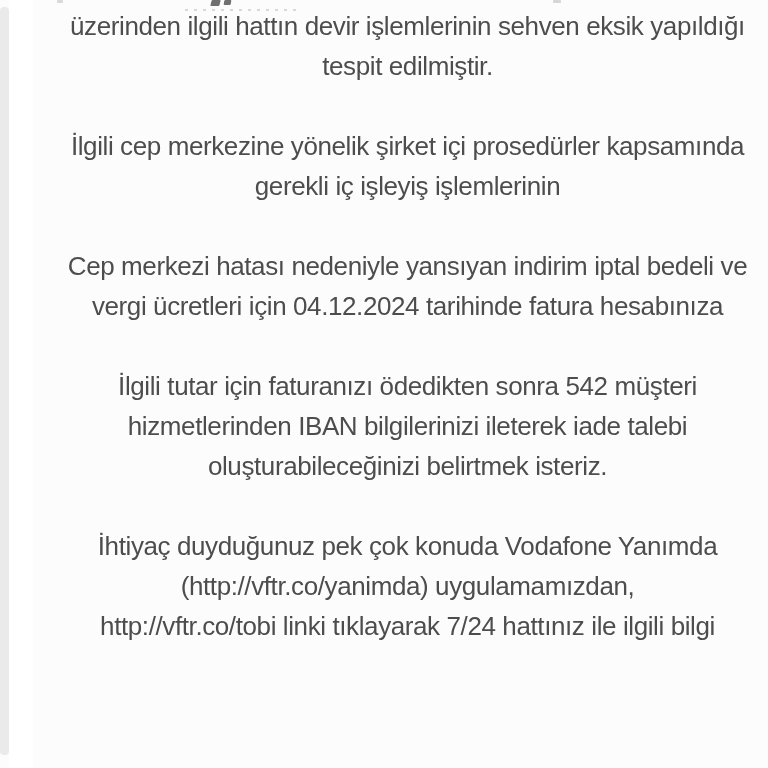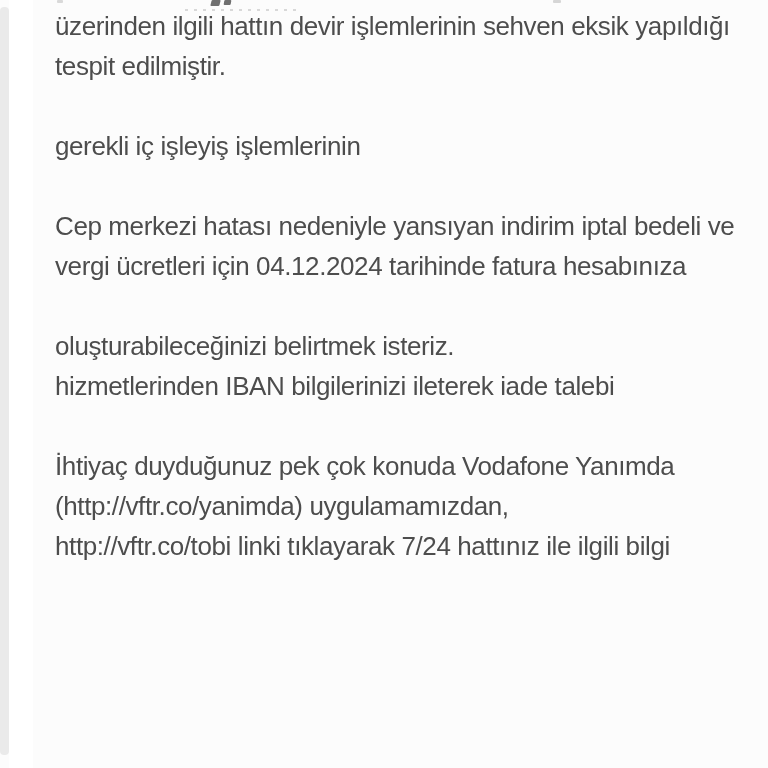--- a/index.html
+++ b/index.html
@@ -57,21 +57,21 @@
       top: 6px;
       width: 705px;
       color: #4d4d4d;
       font-size: 26px;
       line-height: 40px;
       letter-spacing: -0.4px;
       font-weight: 400;
       filter: blur(0.35px);
     }
     .para { margin: 0 0 40px 0; }
-    .line { white-space: nowrap; }
+    .line { white-space: nowrap; text-align: center; }
   </style>
 </head>
 <body>
 
 <div class="screen">
 
   <div class="scrollbar-thumb"></div>
   <div class="page-margin"></div>
 
   <div>
@@ -83,31 +83,33 @@
   </div>
 
   <main class="content">
 
     <div class="para">
       <div class="line">üzerinden ilgili hattın devir işlemlerinin sehven eksik yapıldığı</div>
       <div class="line">tespit edilmiştir.</div>
     </div>
 
     <div class="para">
+      <div class="line">İlgili cep merkezine yönelik şirket içi prosedürler kapsamında</div>
       <div class="line">gerekli iç işleyiş işlemlerinin</div>
     </div>
 
     <div class="para">
       <div class="line">Cep merkezi hatası nedeniyle yansıyan indirim iptal bedeli ve</div>
       <div class="line">vergi ücretleri için 04.12.2024 tarihinde fatura hesabınıza</div>
     </div>
 
     <div class="para">
+      <div class="line">İlgili tutar için faturanızı ödedikten sonra 542 müşteri</div>
+      <div class="line">hizmetlerinden IBAN bilgilerinizi ileterek iade talebi</div>
       <div class="line">oluşturabileceğinizi belirtmek isteriz.</div>
-      <div class="line">hizmetlerinden IBAN bilgilerinizi ileterek iade talebi</div>
     </div>
 
     <div class="para">
       <div class="line">İhtiyaç duyduğunuz pek çok konuda Vodafone Yanımda</div>
       <div class="line">(http://vftr.co/yanimda) uygulamamızdan,</div>
       <div class="line">http://vftr.co/tobi linki tıklayarak 7/24 hattınız ile ilgili bilgi</div>
     </div>
 
   </main>
 </div>

